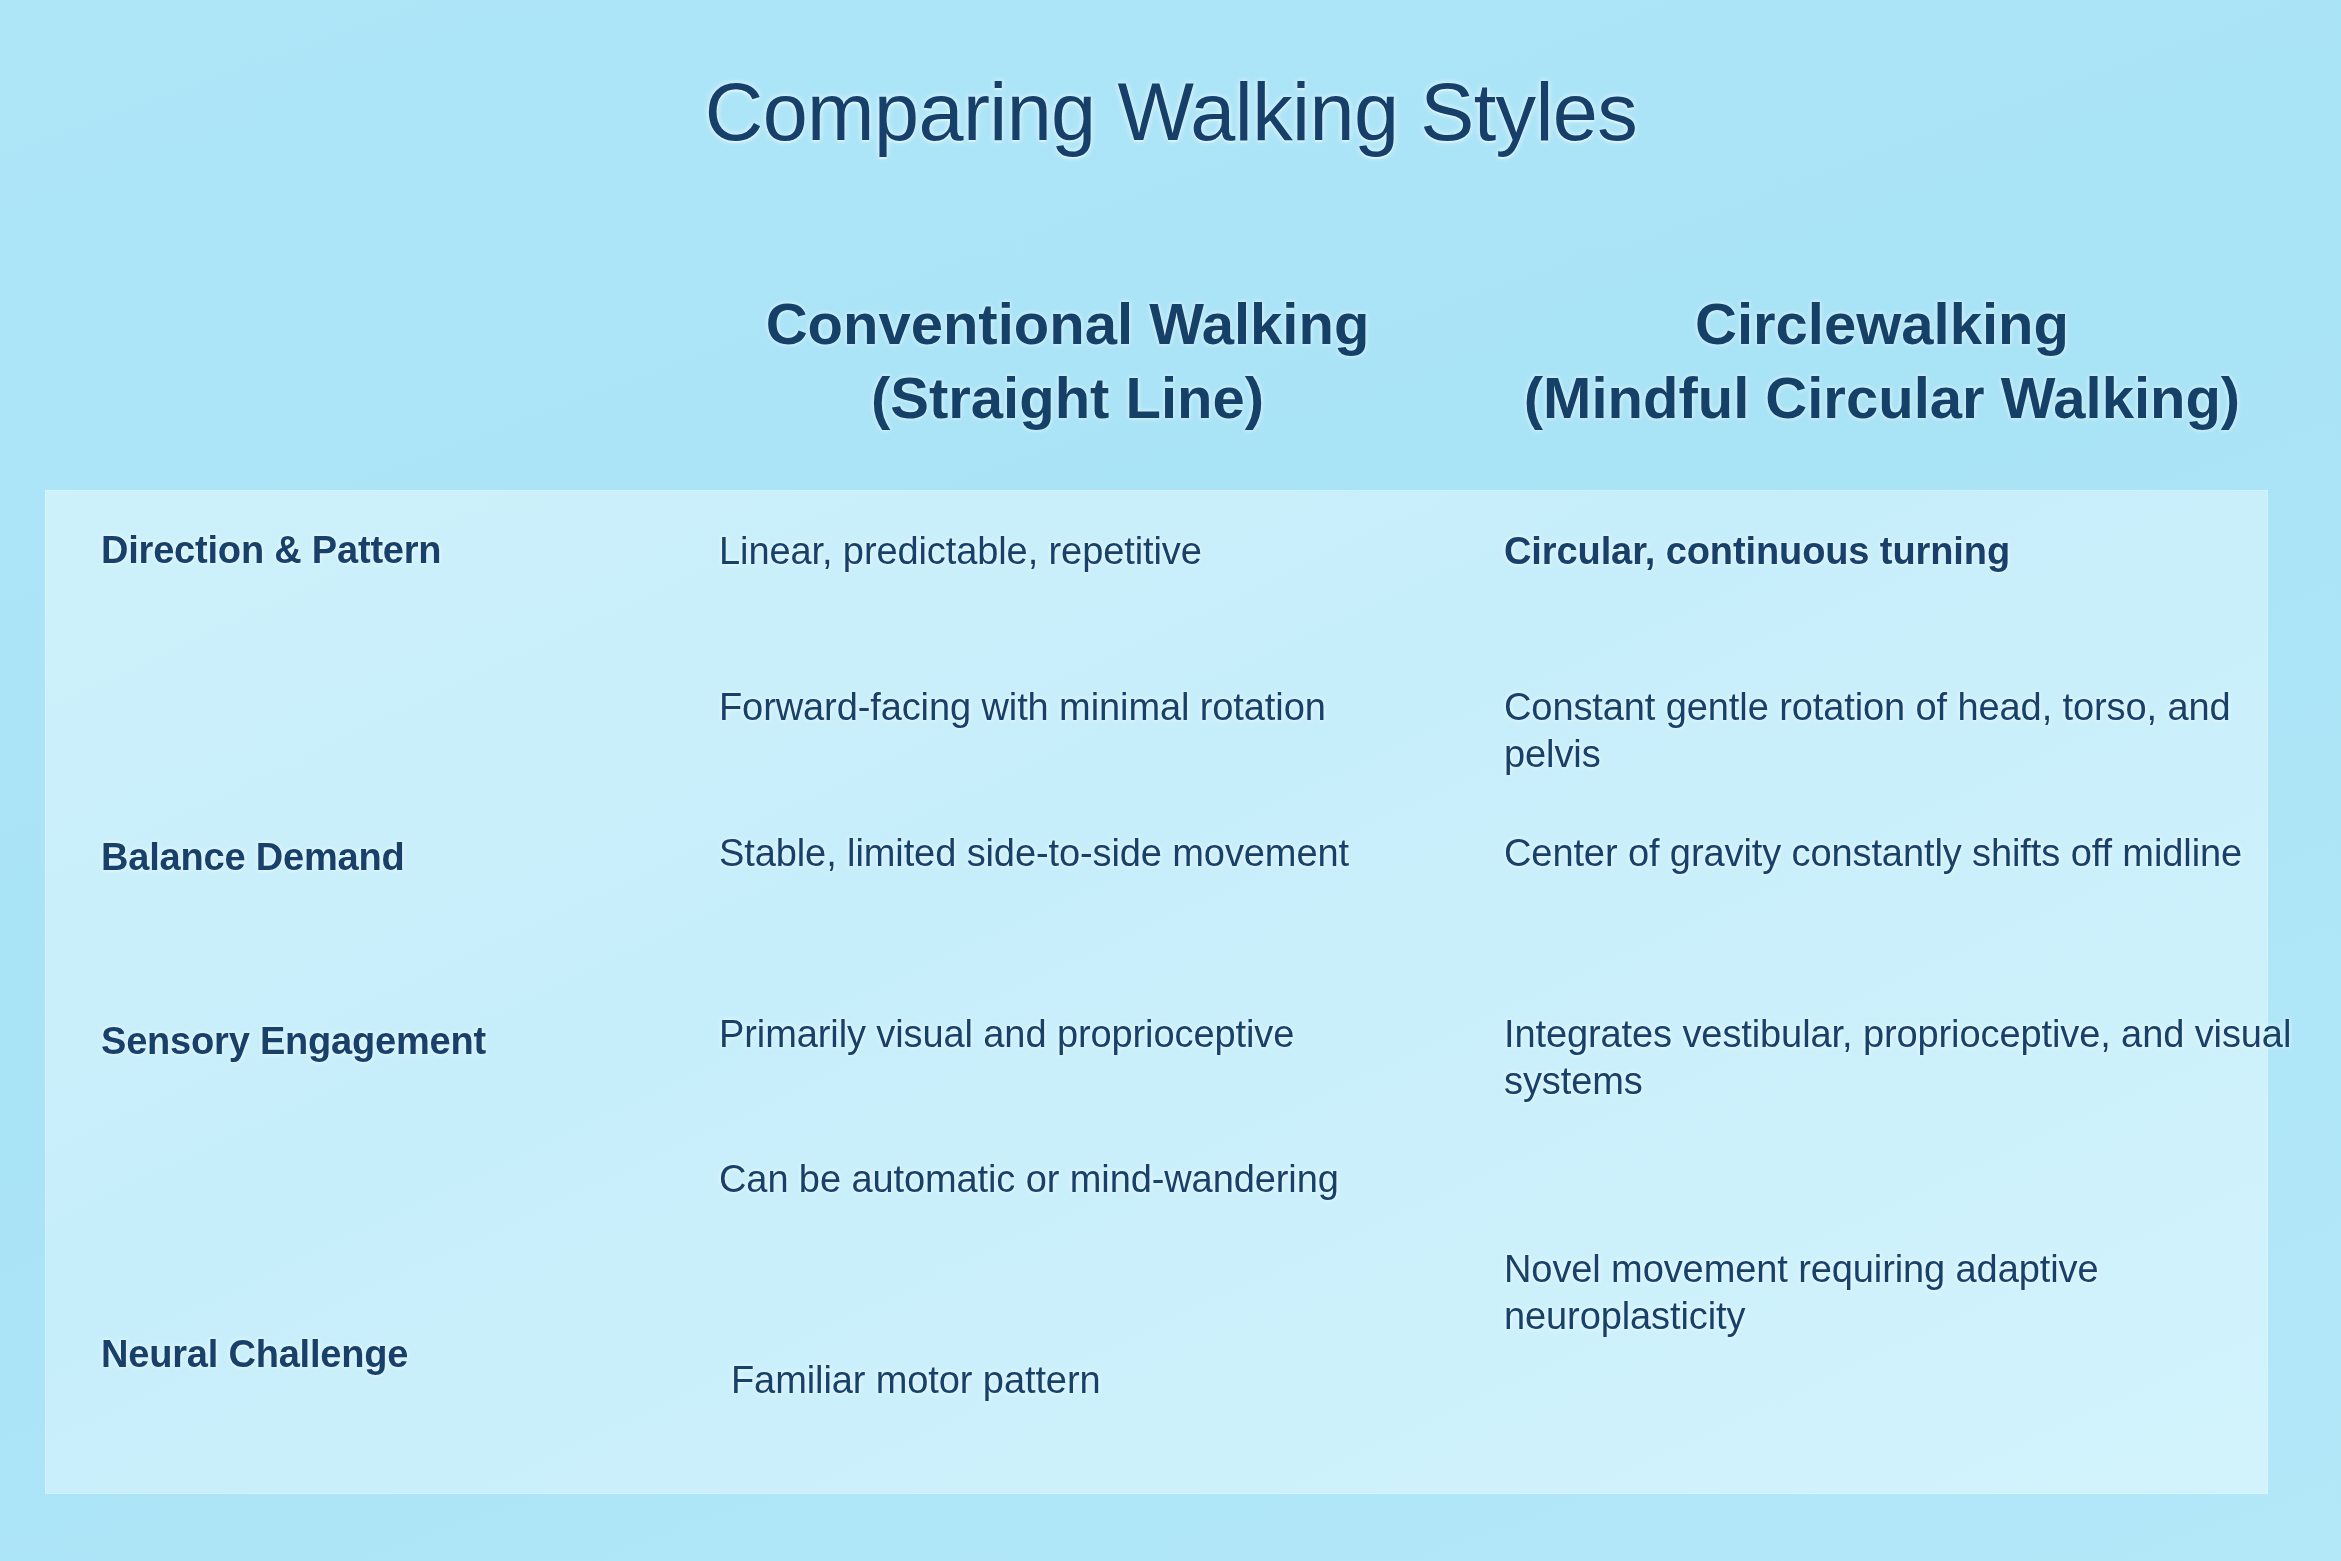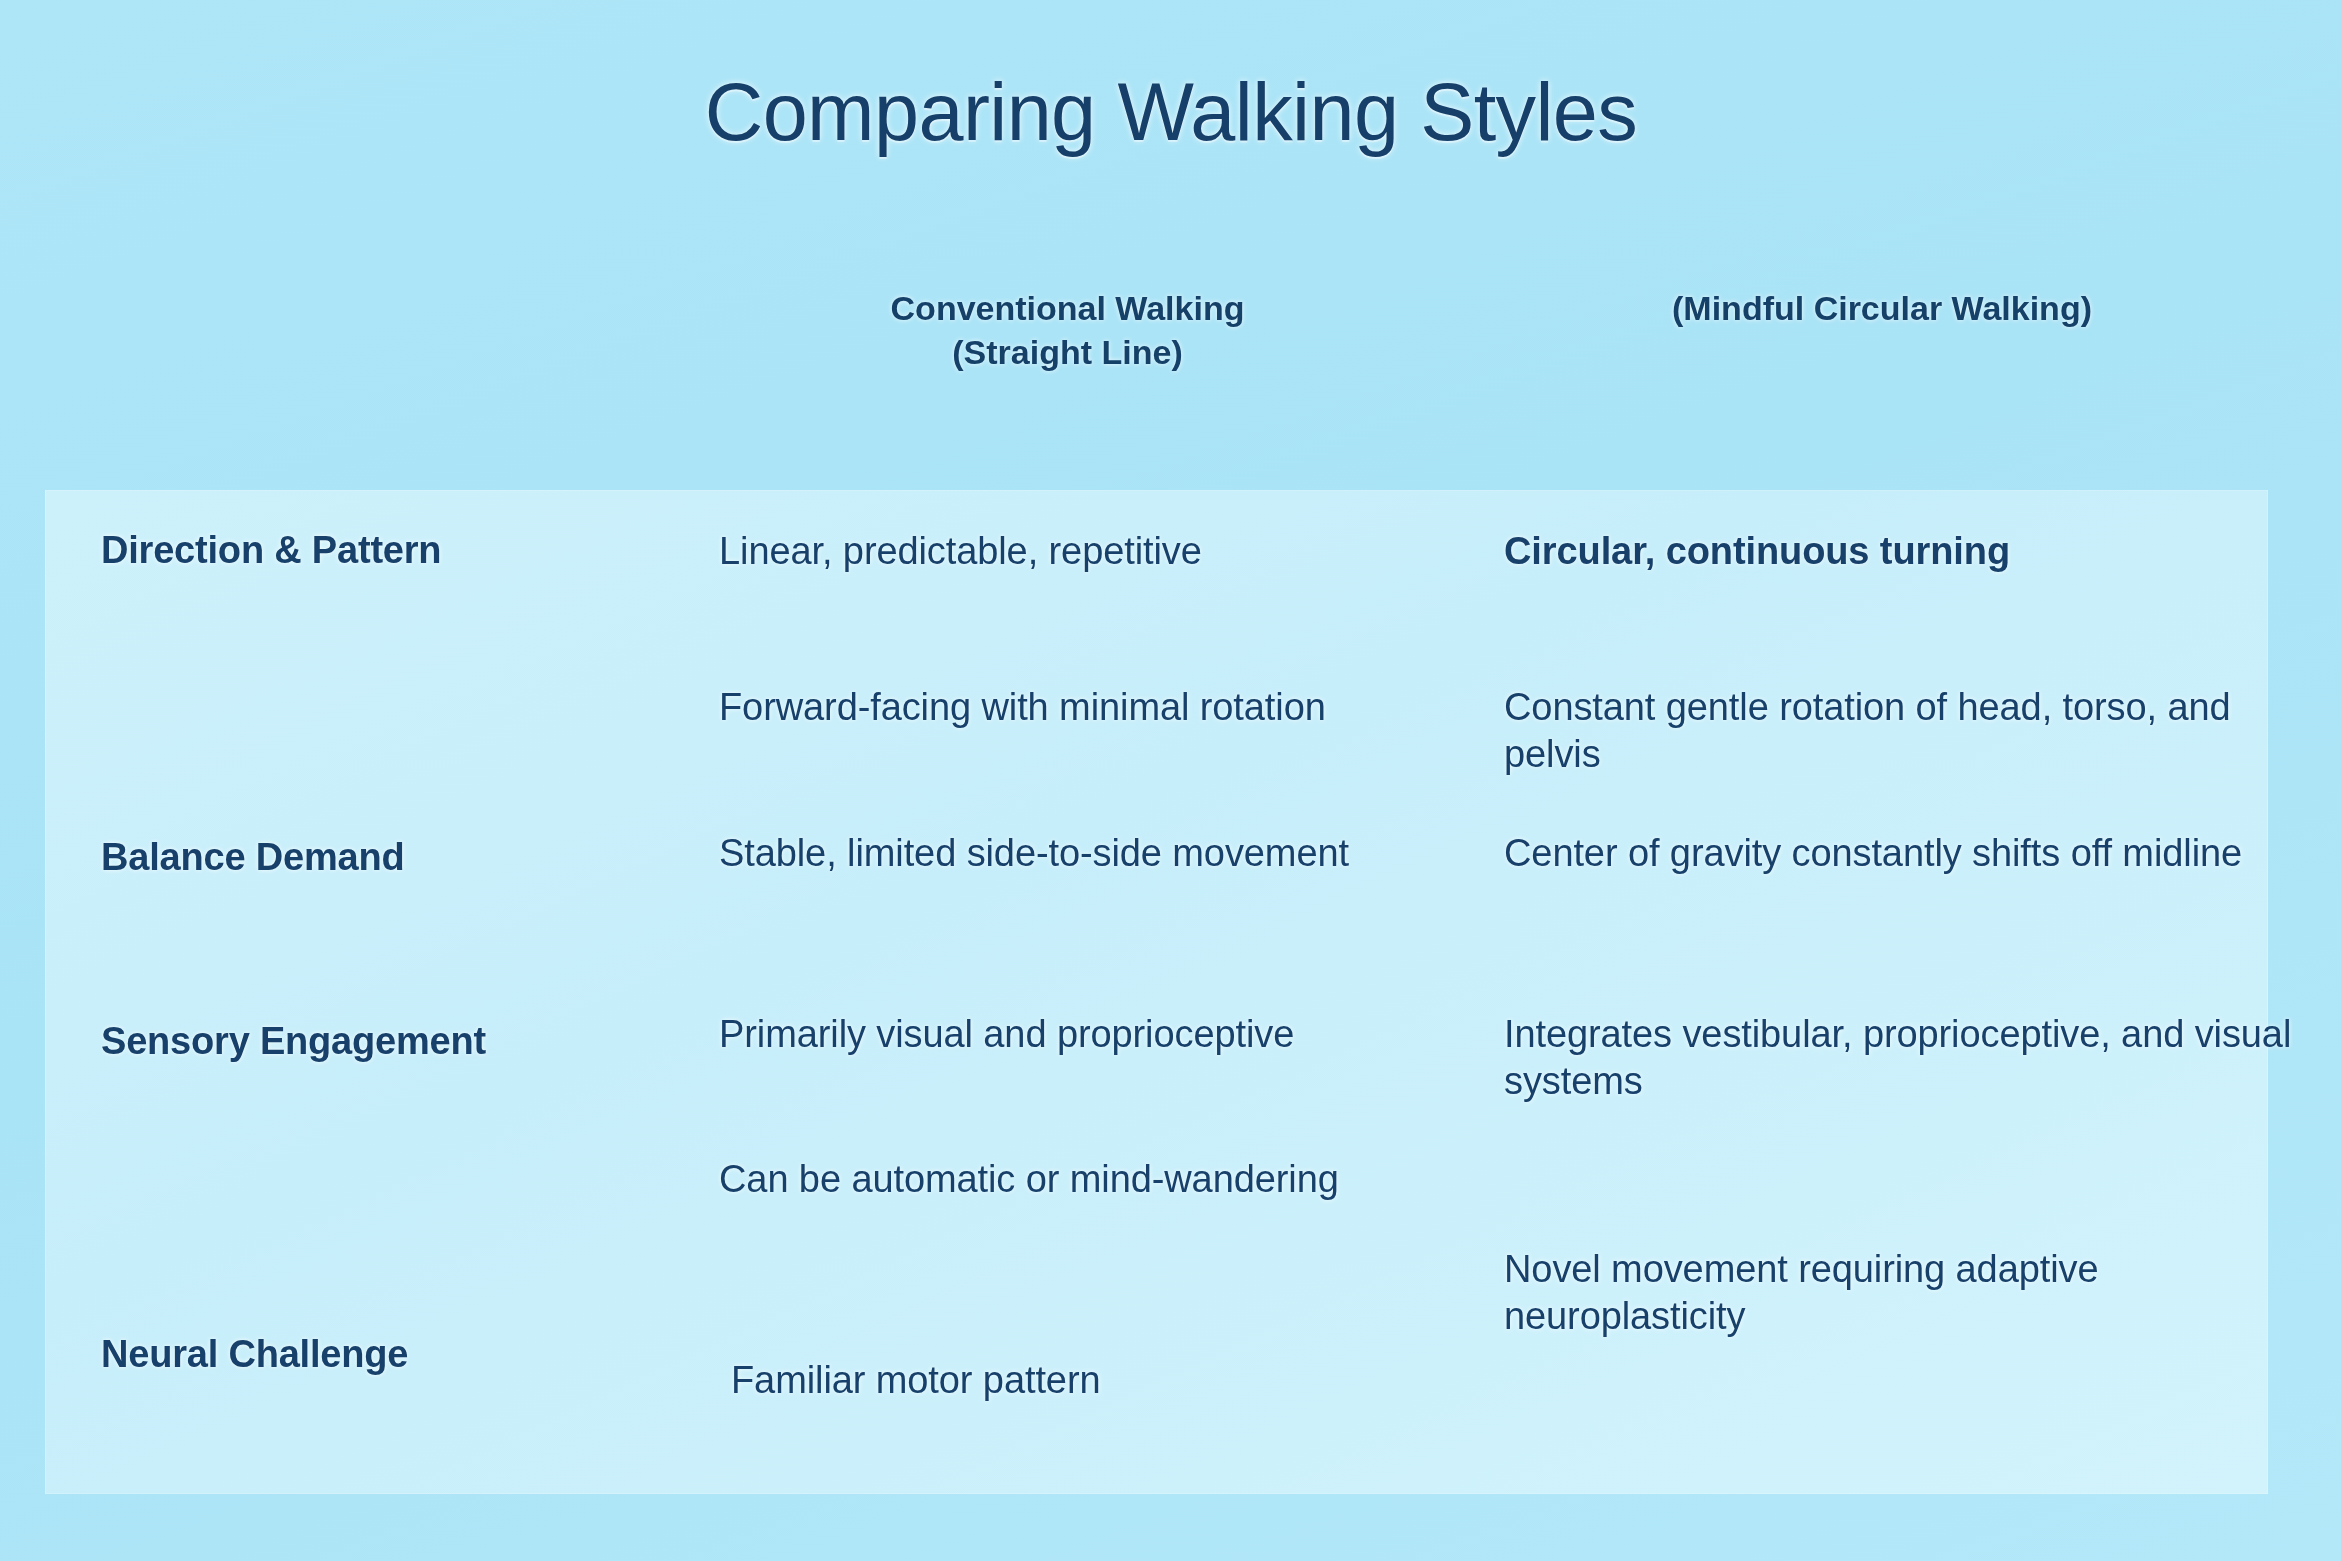--- a/index.html
+++ b/index.html
@@ -41,21 +41,21 @@
   .header {
     position: absolute;
     top: 287px;
     left: 0;
     width: 2342px;
     height: 183px;
   }
   .header-cell {
     position: absolute;
     text-align: center;
-    font-size: 34px;
+    font-size: 58px;
     font-weight: bold;
     color: #154169;
     line-height: 1.28;
     text-shadow: 0 0 5.5px rgba(255,255,255,0.85);
   }
   .header-cell .hline { display: block; }
   #hdr-col1 { left: 665px; width: 805px; }
   #hdr-col2 { left: 1461px; width: 842px; }
 
   
@@ -101,20 +101,21 @@
   <div class="title">Comparing Walking Styles</div>
 
   <div class="header">
 
     <div class="header-cell" id="hdr-col1">
       <span class="hline">Conventional Walking</span>
       <span class="hline">(Straight Line)</span>
     </div>
 
     <div class="header-cell" id="hdr-col2">
+      <span class="hline">Circlewalking</span>
       <span class="hline">(Mindful Circular Walking)</span>
     </div>
 
   </div>
 
   <div class="panel">
 
     <div class="cell label col-label" style="top:38px;">Direction &amp; Pattern</div>
     <div class="cell label col-label" style="top:345px;">Balance Demand</div>
     <div class="cell label col-label" style="top:529px;">Sensory Engagement</div>

